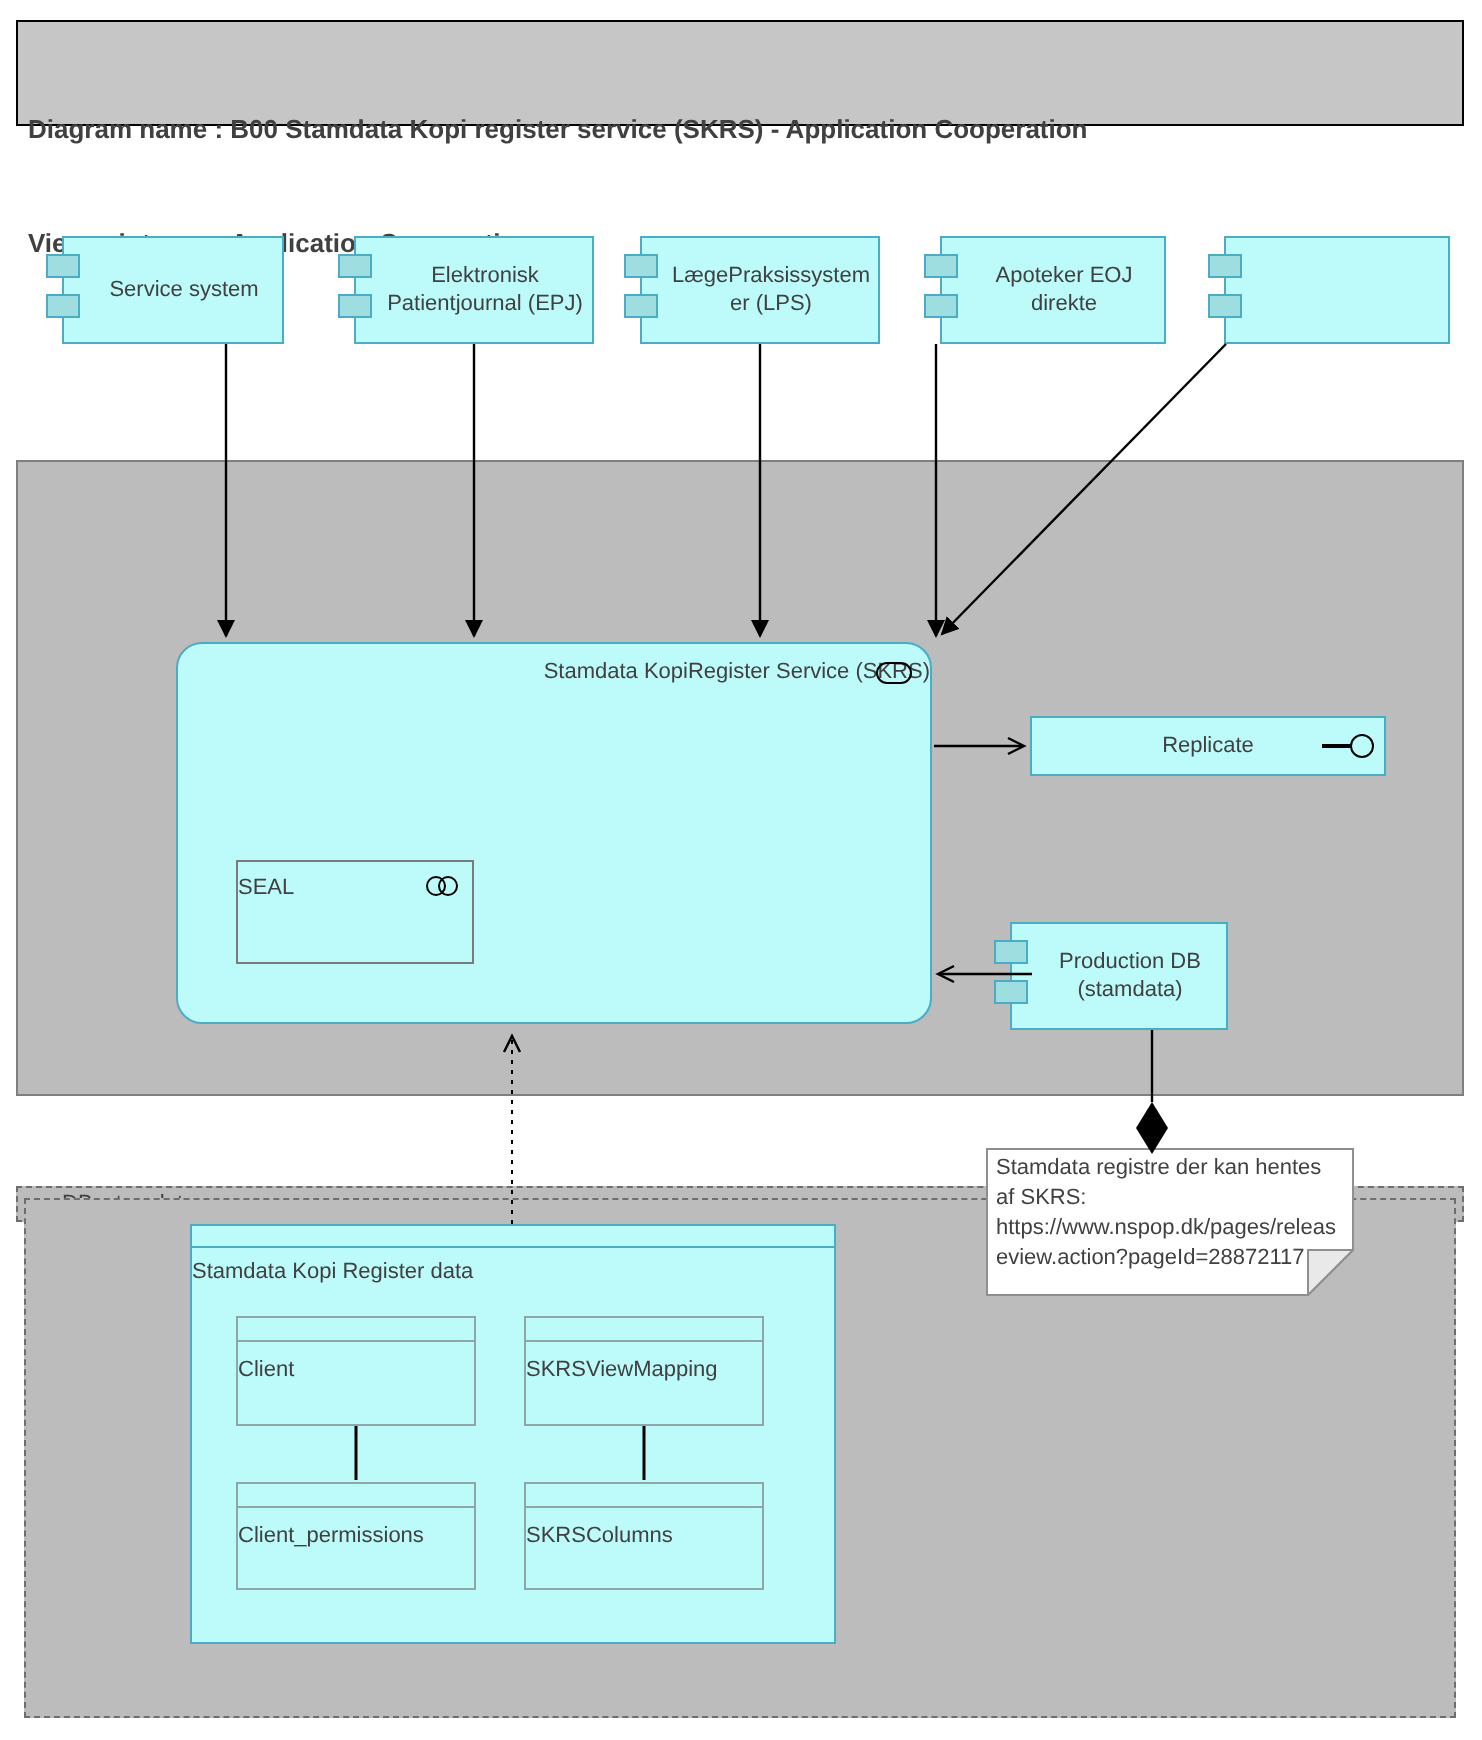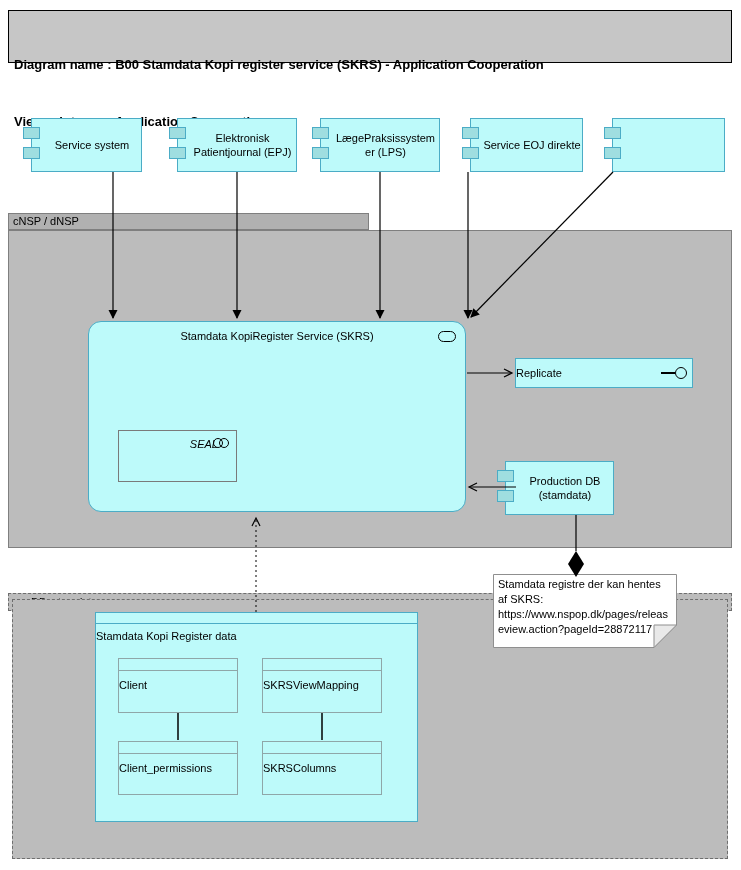--- a/index.html
+++ b/index.html
@@ -1,17 +1,17 @@
 <!DOCTYPE html>
 <html style="--fill: #BDFAFA; --border: #4BACC6; --port: #9FDEE0; --grayBody: #BCBCBC; --grayTab: #B1B1B1; --grayBorder: #7F7F7F; --titlebar: #C6C6C6; --line: #000000;"><head>
 <meta charset="utf-8">
 <style>
   html,body{margin:0;padding:0;background:#fff;}
   .canvas{position:relative;width:741px;height:870px;background:#ffffff;
-          font-family:"Liberation Sans",sans-serif;color:#000000;overflow:hidden;}
+          font-family:"Liberation Sans",sans-serif;color:#404040;overflow:hidden;}
   .abs{position:absolute;box-sizing:border-box;}
 
   
   .titlebar{left:8px;top:10px;width:724px;height:53px;background:var(--titlebar,#C6C6C6);
             border:1px solid #000;font-weight:bold;font-size:13px;line-height:19px;
             padding:6px 0 0 5px;white-space:pre;}
 
   
   .comp{background:var(--fill,#BDFAFA);border:1px solid var(--border,#4BACC6);
         display:flex;align-items:center;justify-content:center;text-align:center;
@@ -34,35 +34,35 @@
   .cnsp-body{left:8px;top:230px;width:724px;height:318px;background:var(--grayBody,#BCBCBC);
              border:1px solid var(--grayBorder,#7F7F7F);}
   .db-tab{left:8px;top:573px;width:724px;height:18px;background:var(--grayBody,#BCBCBC);
           border:1px dashed #6e6e6e;font-size:11px;padding:2px 0 0 22px;margin-top:20px;}
   .db-body{left:12px;top:599px;width:716px;height:260px;background:var(--grayBody,#BCBCBC);
            border:1px dashed #6e6e6e;}
 
   
   .service{left:88px;top:321px;width:378px;height:191px;background:var(--fill,#BDFAFA);
            border:1px solid var(--border,#4BACC6);border-radius:13px;font-size:11px;}
-  .service-label{text-align:center;margin-top:8px;}
+  .service-label{text-align:right;margin-top:8px;}
   .service-oval{position:absolute;right:9px;top:9px;width:16px;height:9px;
                 border:1.5px solid #000;border-radius:6px;}
 
   .seal{left:118px;top:430px;width:119px;height:52px;border:1px solid #7a7a7a;
         background:var(--fill,#BDFAFA);font-size:11px;}
-  .seal-label{text-align:right;margin-top:7px;padding-right:18px;font-style:italic;}
+  .seal-label{text-align:left;margin-top:7px;padding-right:18px;}
   .seal-icon{position:absolute;right:6px;top:7px;width:17px;height:12px;}
   .seal-icon .circ{position:absolute;width:10px;height:10px;border:1px solid #000;
                    border-radius:50%;box-sizing:border-box;}
   .seal-icon .c1{left:0}.seal-icon .c2{left:6px}
 
   .replicate{left:515px;top:358px;width:178px;height:30px;background:var(--fill,#BDFAFA);
              border:1px solid var(--border,#4BACC6);display:flex;align-items:center;
-             font-size:11px;}
+             justify-content:center;font-size:11px;}
   .iface-icon{position:absolute;right:5px;top:50%;transform:translateY(-50%);
               width:26px;height:12px;}
   .iface-icon .stem{position:absolute;left:0;top:5px;width:14px;height:2px;background:#000;}
   .iface-icon .ring{position:absolute;right:0;top:0;width:12px;height:12px;
                     border:1.5px solid #000;border-radius:50%;box-sizing:border-box;}
 
   
   .dataobj{left:95px;top:612px;width:323px;height:210px;background:var(--fill,#BDFAFA);
            border:1px solid var(--border,#4BACC6);font-size:11px;}
   .dataobj-band{height:10px;border-bottom:1px solid var(--border,#4BACC6);}
@@ -87,23 +87,20 @@
 </head>
 <body>
 
 <div class="canvas">
 
   <div class="abs titlebar">
     <div>Diagram name : B00 Stamdata Kopi register service (SKRS) - Application Cooperation</div>
     <div>Viewpoint         : Application Cooperation</div>
   </div>
 
-  <div class="abs cnsp-tab">
-    <span>cNSP / dNSP</span>
-  </div>
   <div class="abs cnsp-body"></div>
 
   <div class="abs db-tab">
     <span>DB: stamdata</span>
   </div>
   <div class="abs db-body"></div>
 
   <div class="abs comp comp-apoteker">
     <span class="port p1"></span>
     <span class="port p2"></span>
@@ -115,21 +112,21 @@
     <span class="lbl">Elektronisk Patientjournal (EPJ)</span>
   </div>
   <div class="abs comp comp-lps">
     <span class="port p1"></span>
     <span class="port p2"></span>
     <span class="lbl">LægePraksissystemer (LPS)</span>
   </div>
   <div class="abs comp comp-eojd">
     <span class="port p1"></span>
     <span class="port p2"></span>
-    <span class="lbl">Service EOJ direkte</span>
+    <span class="lbl">Apoteker EOJ direkte</span>
   </div>
   <div class="abs comp comp-eoji">
     <span class="port p1"></span>
     <span class="port p2"></span>
   </div>
 
   <div class="abs service">
     <div class="service-label">Stamdata KopiRegister Service (SKRS)</div>
     <div class="service-oval"></div>
   </div>

